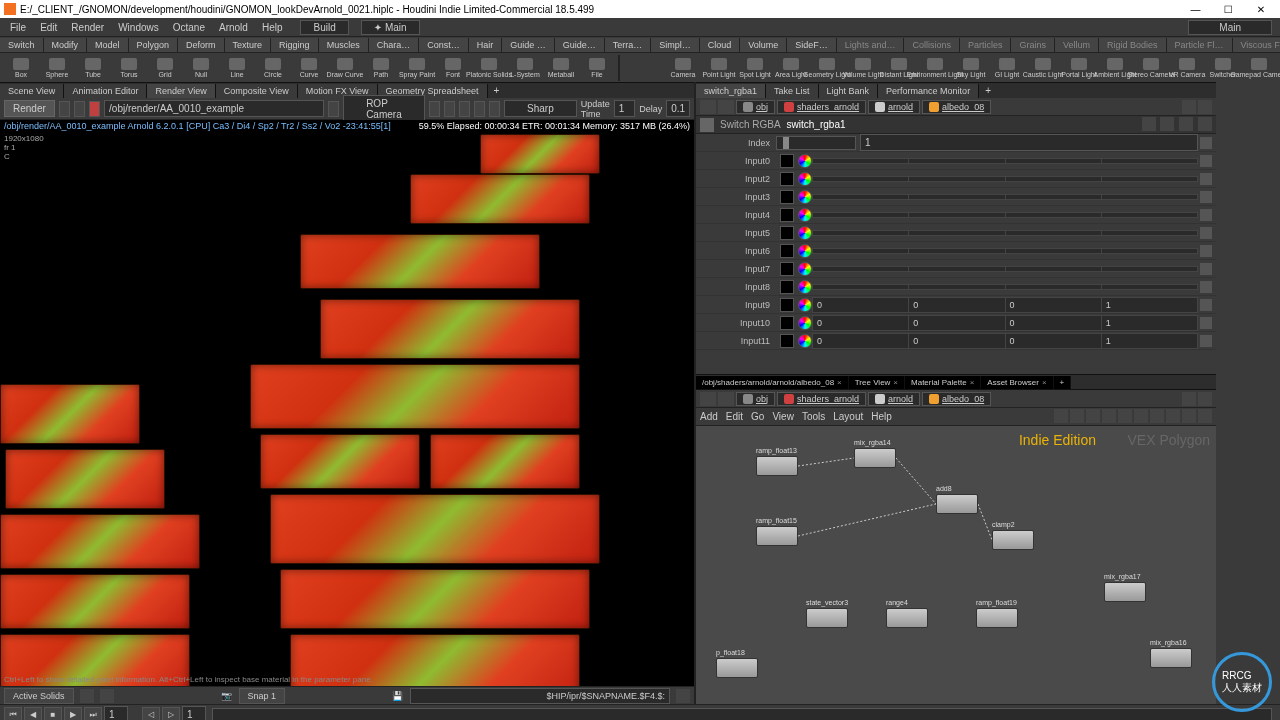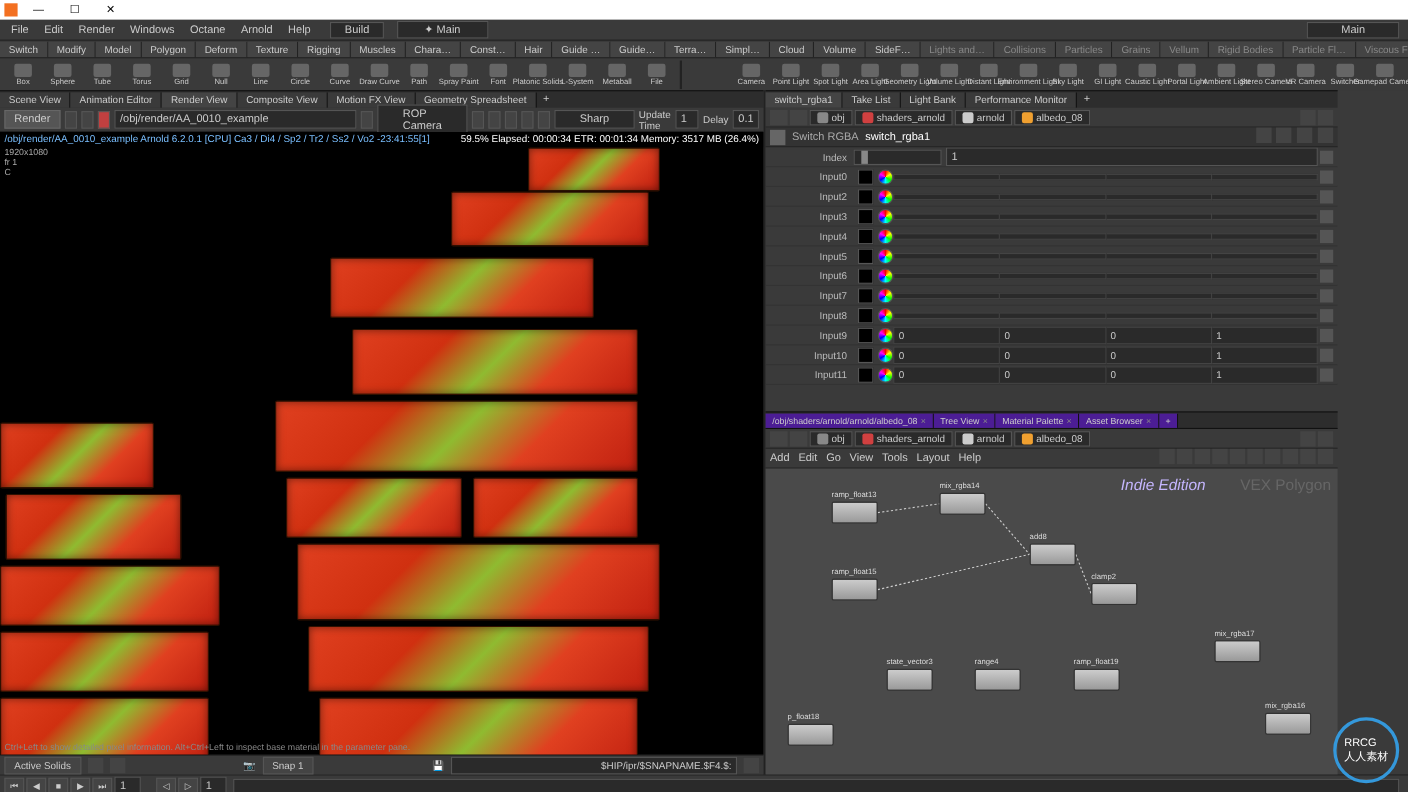--- a/index.html
+++ b/index.html
@@ -6,21 +6,21 @@
 body { background: #3a3a3a; color: #ccc; font-size: 10px; overflow: hidden; width: 1280px; height: 720px; position: relative; }
 
 .titlebar { height: 18px; background: #fff; color: #000; display: flex; align-items: center; padding: 0 4px; font-size: 10px; }
 .titlebar .icon { width: 12px; height: 12px; background: #f37021; margin-right: 4px; }
 .titlebar .title { flex: 1; }
 .titlebar .winbtns span { display: inline-block; width: 30px; text-align: center; cursor: pointer; }
 
 .menubar { height: 18px; background: #3a3a3a; display: flex; align-items: center; padding: 0 4px; gap: 2px; }
 .menubar .menu-item { padding: 2px 6px; cursor: pointer; }
 .menubar .build-select { background: #2a2a2a; padding: 1px 12px; border: 1px solid #555; cursor: pointer; margin-left: 10px; }
-.menubar .main-select { background: #2a2a2a; padding: 1px 24px; border: 1px solid #555; cursor: pointer; margin-left: 10px; }
+.menubar .main-select { background: #2a2a2a; padding: 1px 12px; border: 1px solid #555; cursor: pointer; margin-left: 10px; }
 .menubar .spacer { flex: 1; }
 .menubar .right-main { background: #2a2a2a; padding: 1px 30px; border: 1px solid #555; margin-right: 4px; }
 
 .shelfbar { height: 16px; background: #3a3a3a; display: flex; align-items: center; border-top: 1px solid #222; overflow: hidden; }
 .shelfbar .shelf-tab { padding: 2px 8px; background: #444; border-right: 1px solid #222; cursor: pointer; white-space: nowrap; font-size: 9px; }
 .shelfbar .shelf-tab.dim { color: #888; }
 
 .toolbar { height: 30px; background: #3a3a3a; display: flex; align-items: center; border-top: 1px solid #222; padding: 0 4px; gap: 2px; overflow: hidden; }
 .toolbar .tool { width: 34px; height: 28px; display: flex; flex-direction: column; align-items: center; justify-content: center; cursor: pointer; }
 .toolbar .tool .ticon { width: 16px; height: 12px; background: #666; border-radius: 2px; }
@@ -63,21 +63,21 @@
 .snap-bar .spacer { flex: 1; }
 
 .playbar { height: 20px; background: #3a3a3a; display: flex; align-items: center; padding: 0 4px; gap: 2px; border-top: 1px solid #222; }
 .playbar .play-btn { width: 18px; height: 16px; background: #444; border: 1px solid #555; cursor: pointer; display: flex; align-items: center; justify-content: center; font-size: 8px; }
 .playbar .frame-input { width: 24px; background: #2a2a2a; padding: 2px 4px; border: 1px solid #555; }
 .playbar .timeline-track { flex: 1; height: 14px; background: #2a2a2a; border: 1px solid #555; margin: 0 4px; }
 
 
 .path-bar { height: 18px; background: #3a3a3a; display: flex; align-items: center; padding: 0 4px; gap: 2px; border-bottom: 1px solid #222; }
 .path-bar .nav-btn { width: 16px; height: 14px; background: #444; cursor: pointer; }
-.path-bar .path-seg { padding: 1px 6px; background: #2a2a2a; border: 1px solid #555; cursor: pointer; font-size: 9px; display: flex; align-items: center; gap: 3px; }
+.path-bar .path-seg { padding: 1px 6px; background: #2a2a2a; border: 1px solid #555; cursor: pointer; font-size: 9px; display: flex; align-items: center; gap: 3px; text-decoration: underline; }
 .path-bar .path-seg .seg-icon { width: 10px; height: 10px; border-radius: 2px; }
 .path-bar .seg-icon.obj { background: #888; }
 .path-bar .seg-icon.red { background: #d04040; }
 .path-bar .seg-icon.tri { background: #ccc; }
 .path-bar .seg-icon.folder { background: #f0a030; }
 .path-bar .spacer { flex: 1; }
 .path-bar .right-btns { display: flex; gap: 2px; }
 .path-bar .right-btns span { width: 14px; height: 14px; background: #444; cursor: pointer; }
 
 .param-header { height: 18px; background: #333; display: flex; align-items: center; padding: 0 4px; gap: 6px; border-bottom: 1px solid #222; }
@@ -93,43 +93,44 @@
 .param-row .slider-area { width: 80px; height: 14px; background: #2a2a2a; border: 1px solid #555; position: relative; }
 .param-row .slider-area .handle { position: absolute; top: 0; bottom: 0; width: 6px; background: #888; }
 .param-row .color-chip { width: 14px; height: 14px; background: #000; border: 1px solid #555; margin-left: 4px; cursor: pointer; }
 .param-row .color-chip.wheel { background: conic-gradient(red, yellow, lime, cyan, blue, magenta, red); border-radius: 50%; }
 .param-row .val-inputs { display: flex; flex: 1; gap: 0; }
 .param-row .val-inputs .vin { flex: 1; background: #2a2a2a; padding: 2px 4px; border: 1px solid #444; border-left: none; font-size: 9px; }
 .param-row .val-inputs .vin:first-child { border-left: 1px solid #444; }
 .param-row .gear-small { width: 12px; height: 12px; background: #555; margin-left: 2px; cursor: pointer; }
 
 .panel-tabs { height: 16px; background: #2d2d2d; display: flex; align-items: center; border-top: 1px solid #111; border-bottom: 1px solid #111; }
-.panel-tabs .ptab { padding: 2px 6px; background: #4c1d95; border-right: 1px solid #111; cursor: pointer; font-size: 8px; white-space: nowrap; }
+.panel-tabs .ptab { padding: 2px 6px; background: #000000; border-right: 1px solid #111; cursor: pointer; font-size: 8px; white-space: nowrap; }
 .panel-tabs .ptab .x { margin-left: 3px; color: #888; }
 
 .node-menubar { height: 18px; background: #3a3a3a; display: flex; align-items: center; padding: 0 4px; gap: 8px; border-bottom: 1px solid #222; }
 .node-menubar .nm-item { cursor: pointer; font-size: 10px; }
 .node-menubar .spacer { flex: 1; }
 .node-menubar .nm-btns span { display: inline-block; width: 14px; height: 14px; background: #444; margin-left: 2px; cursor: pointer; }
 
 .node-view { flex: 1; background: #4a4a4a; position: relative; overflow: hidden; }
-.node-view .indie { position: absolute; top: 6px; right: 120px; font-size: 14px; color: #c4b5fd; font-style: italic; }
+.node-view .indie { position: absolute; top: 6px; right: 120px; font-size: 14px; color: #eab308; }
 .node-view .vex { position: absolute; top: 6px; right: 6px; font-size: 14px; color: #666; }
 .node { position: absolute; width: 42px; height: 20px; background: linear-gradient(#ccc, #999); border: 1px solid #333; border-radius: 2px; font-size: 6px; display: flex; align-items: center; justify-content: center; color: #000; cursor: pointer; }
 .node-label { position: absolute; font-size: 7px; color: #ddd; white-space: nowrap; }
 .wire-layer { position: absolute; inset: 0; pointer-events: none; }
 .wire-layer line { stroke: #ccc; stroke-width: 1; stroke-dasharray: 2,2; }
 
 .watermark-logo { position: absolute; right: 8px; bottom: 8px; width: 60px; height: 60px; border: 3px solid #3498db; border-radius: 50%; display: flex; align-items: center; justify-content: center; font-size: 10px; color: #fff; pointer-events: none; }
 </style>
 </head>
 <body>
 
 <div class="titlebar">
   <div class="icon"></div>
+  <div class="title">E:/_CLIENT_/GNOMON/development/houdini/GNOMON_lookDevArnold_0021.hiplc - Houdini Indie Limited-Commercial 18.5.499</div>
   <div class="winbtns">
     <span>—</span>
     <span>☐</span>
     <span>✕</span>
   </div>
 </div>
 
 <div class="menubar">
   <span class="menu-item">File</span>
   <span class="menu-item">Edit</span>

